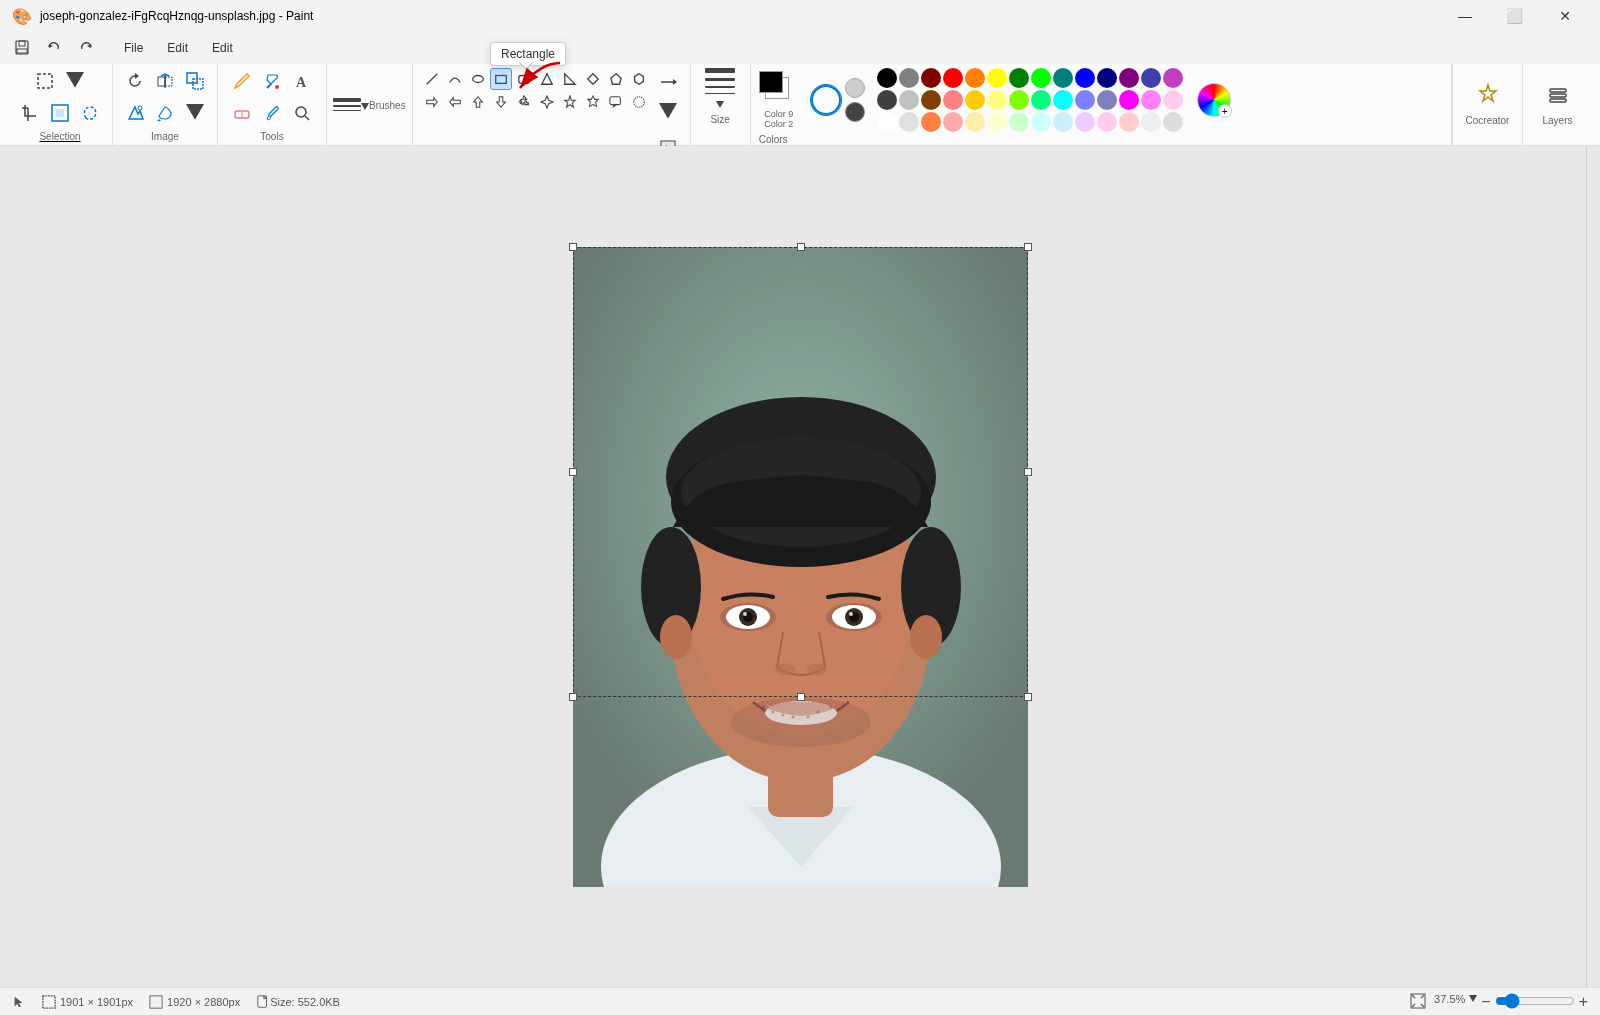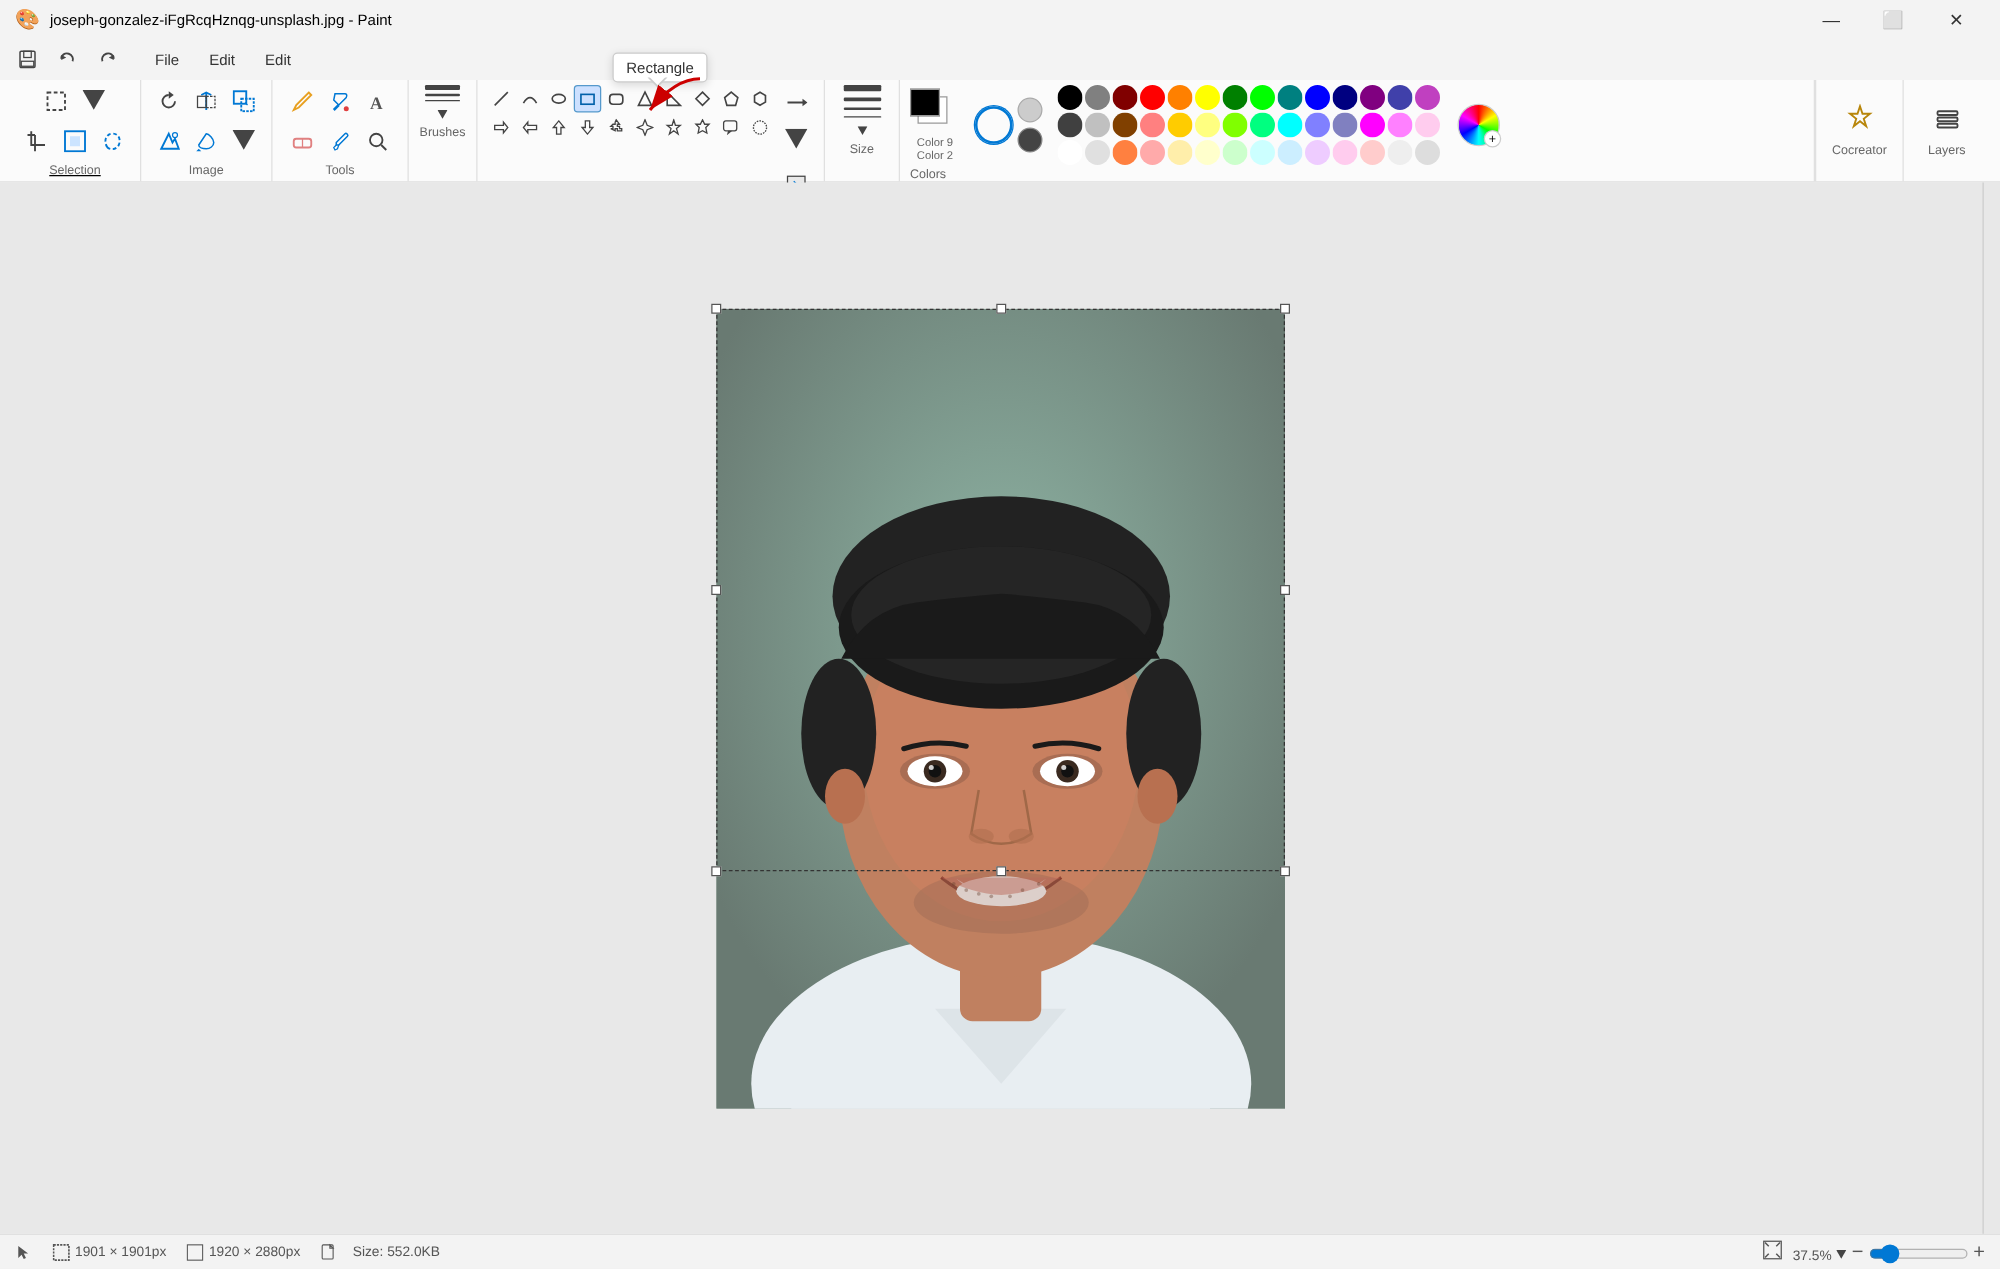--- a/index.html
+++ b/index.html
@@ -230,37 +230,36 @@
       border-top: 1px solid #e0e0e0;
       display: flex;
       align-items: center;
       padding: 0 12px;
       justify-content: space-between;
       font-size: 11px;
       color: #555;
     }
     .status-left { display: flex; align-items: center; gap: 16px; }
     .status-right { display: flex; align-items: center; gap: 8px; }
-    .zoom-control { display: flex; align-items: flex-end; gap: 4px; }
+    .zoom-control { display: flex; align-items: flex-start; gap: 4px; }
     .zoom-slider { width: 80px; accent-color: #0078d4; }
 
     
     #vscroll {
       position: absolute;
       right: 0;
       top: 146px;
       width: 14px;
       height: calc(1015px - 146px - 28px);
       background: #e8e8e8;
       border-left: 1px solid #ccc;
     }
 
     .brushes-section {
       display: flex;
-      flex-direction: column;
       align-items: center;
       padding: 4px 6px;
       border-right: 1px solid #e0e0e0;
       min-width: 55px;
     }
 
     .outline-circle {
       width: 30px; height: 30px;
       border-radius: 50%;
       border: 1.5px solid #0078d4;
@@ -832,21 +831,21 @@
           <rect x="1" y="1" width="14" height="14" fill="none" stroke="#555" stroke-width="1.5" stroke-dasharray="2,1"></rect>
         </svg>
       <span>1901 × 1901px</span>
     </div>
     <div style="display:flex;align-items:center;gap:4px;">
       <svg viewBox="0 0 16 16" width="14" height="14">
           <rect x="1" y="1" width="14" height="14" fill="none" stroke="#555" stroke-width="1"></rect>
         </svg>
       <span>1920 × 2880px</span>
     </div>
-    <div style="display:flex;align-items:center;gap:12px;">
+    <div style="display:flex;align-items:center;gap:0;">
       <svg viewBox="0 0 16 16" width="14" height="14">
           <rect x="2" y="1" width="10" height="13" rx="1" fill="none" stroke="#555" stroke-width="1"></rect>
           <path d="M9 1 L12 4 L9 4 Z" fill="none" stroke="#555" stroke-width="1"></path>
         </svg>
       <span>Size: 552.0KB</span>
     </div>
   </div>
   <div class="status-right">
     <div style="cursor:pointer;">
       <svg viewBox="0 0 16 16" width="16" height="16">

